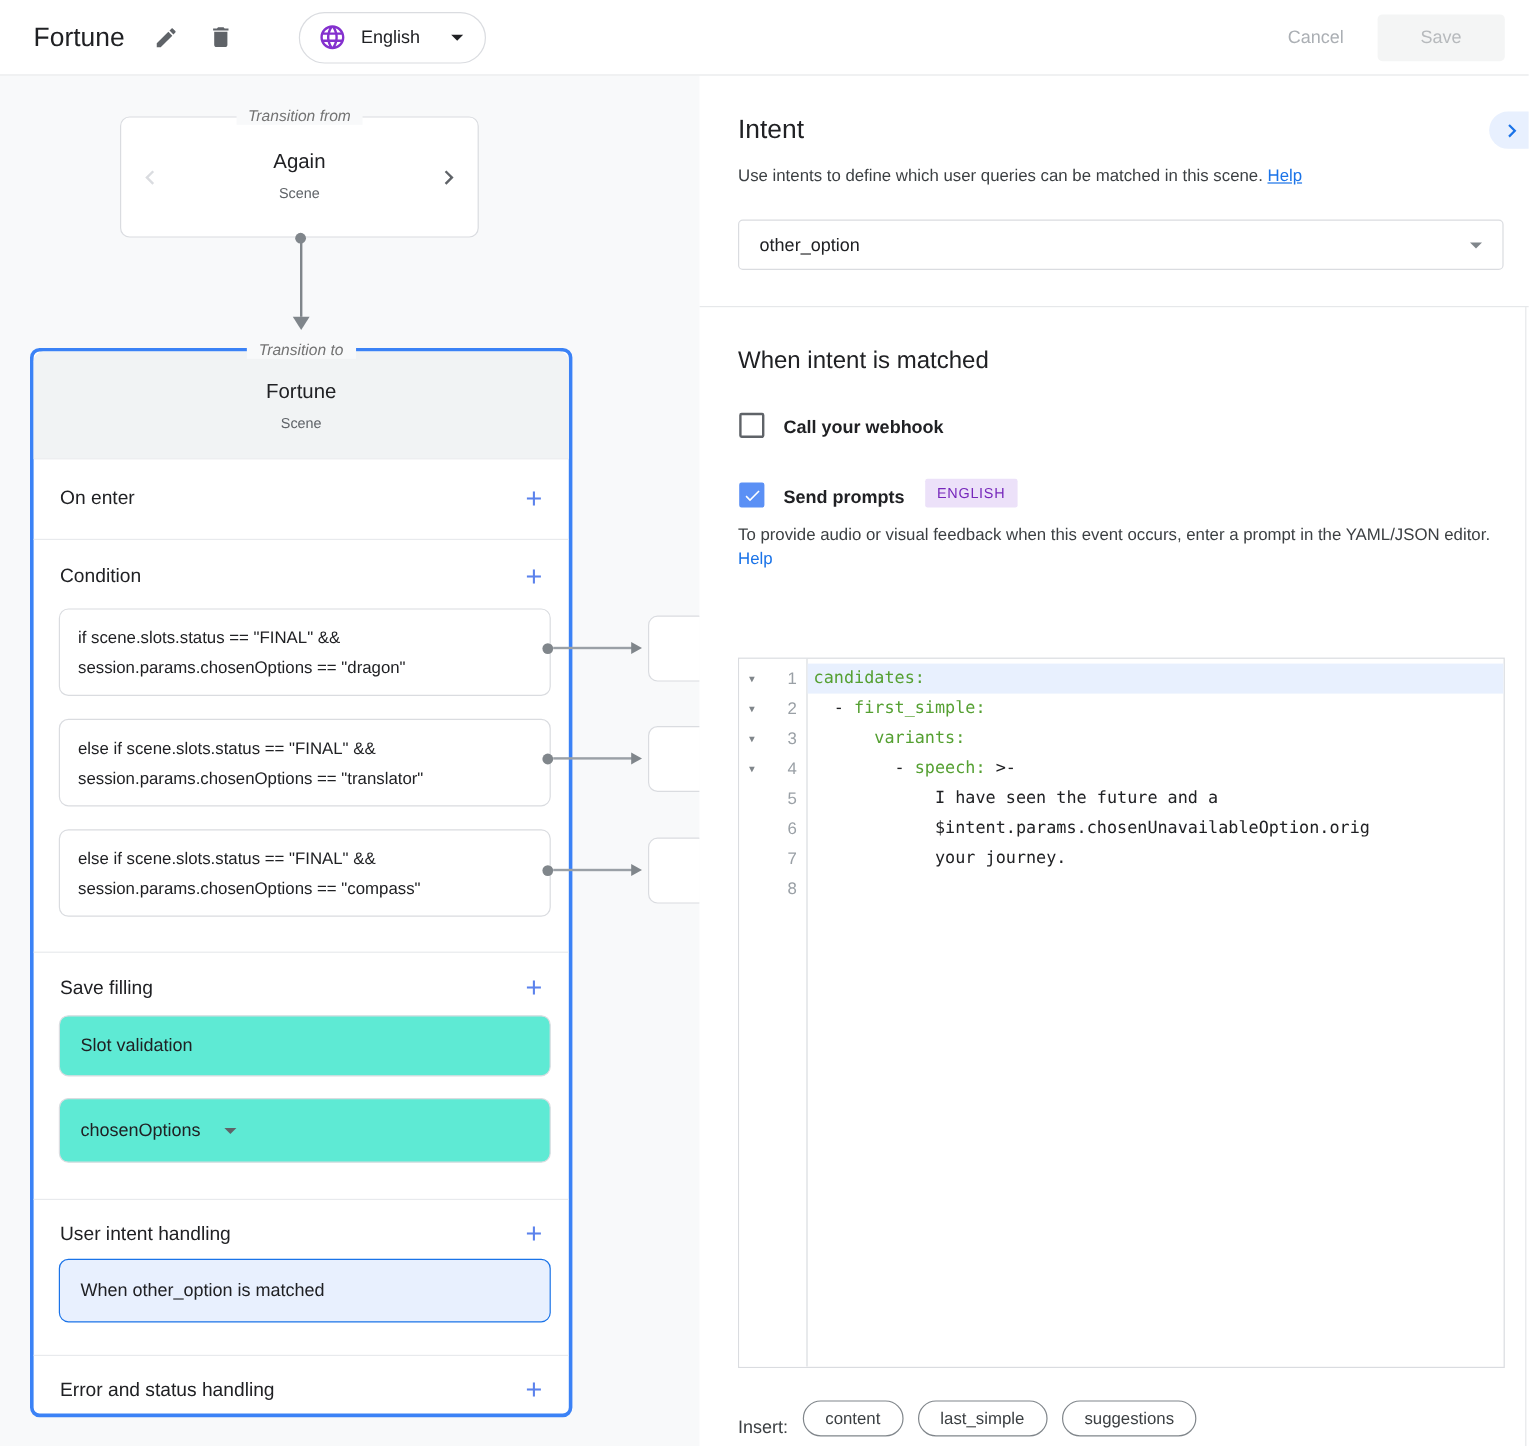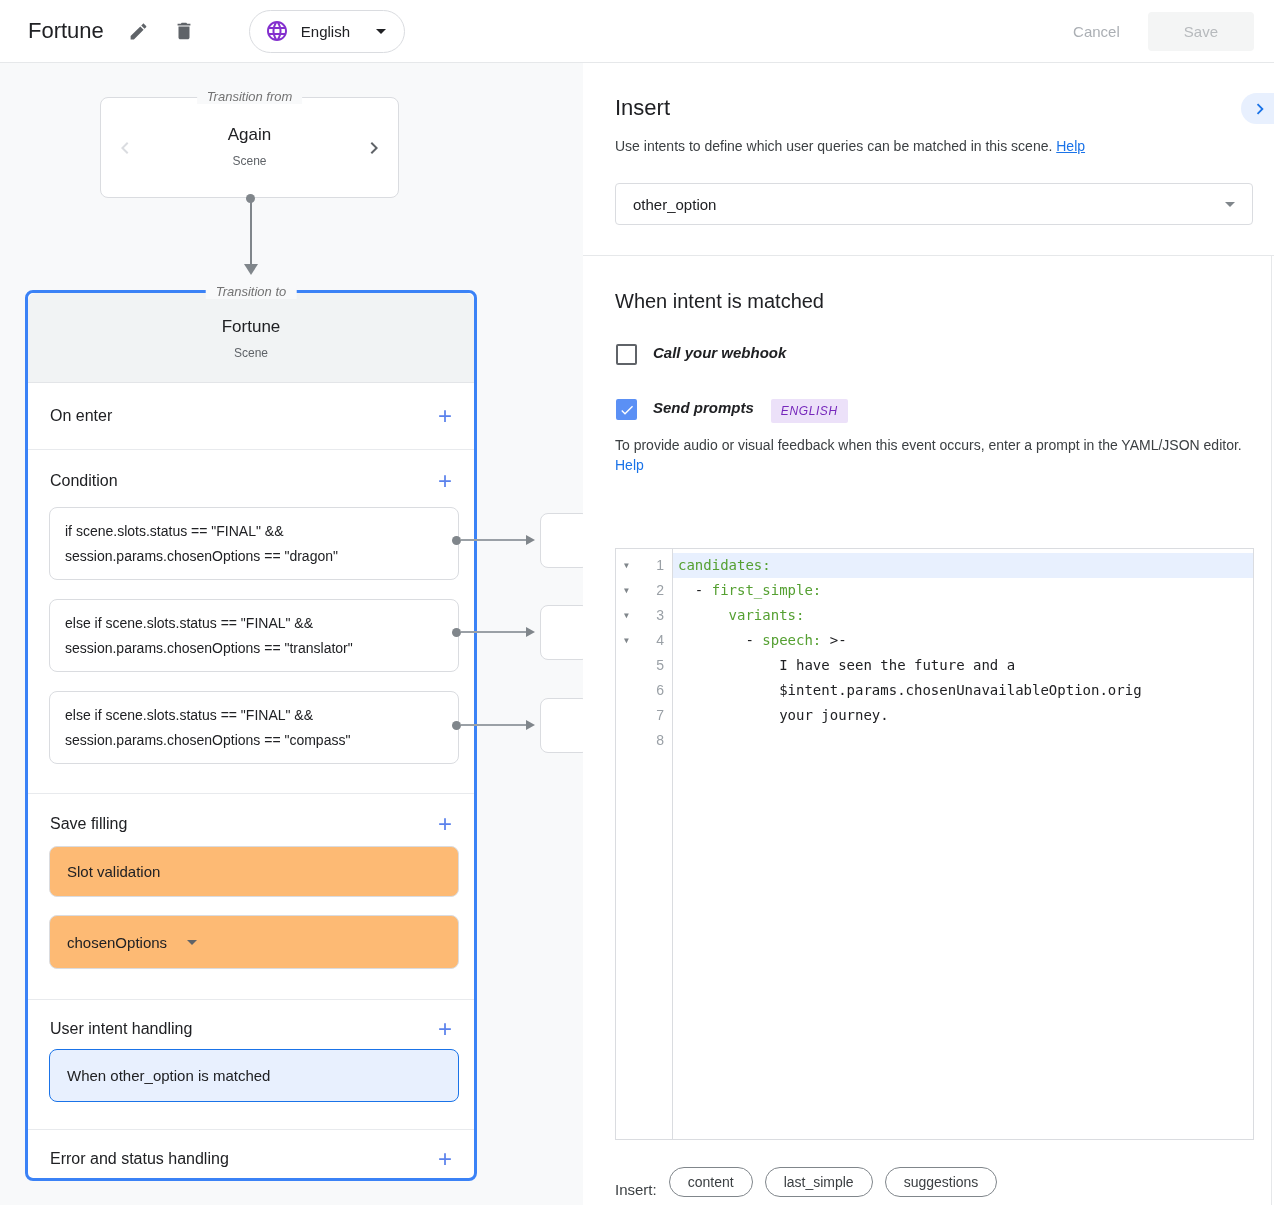--- a/index.html
+++ b/index.html
@@ -46,21 +46,21 @@
   .sec-label { font-size:16px; }
   .plus-btn { margin-left:auto; color:#5b82ec; font-size:24px; font-weight:300; line-height:20px; }
   .row-onenter { top:90px; height:67px; border-bottom:1px solid #e8eaed; }
   .row-cond-head { top:160px; }
   .h-div { position:absolute; left:0; width:100%; border-top:1px solid #e8eaed; }
   .div-1 { top:500px; } .div-2 { top:706px; } .div-3 { top:836px; }
   .row-slot-head { top:503px; } .row-ui-head { top:708px; } .row-err-head { top:838px; }
   .cond-cards { position:absolute; left:21px; top:214px; width:410px; }
   .cond-card { height:73px; background:#fff; border:1px solid #dadce0; border-radius:8px;
                margin-bottom:19px; padding:11px 15px; font-size:14px; line-height:25px; }
-  .slot-card { position:absolute; left:21px; width:410px; background:#fdba74; border:1px solid #dadce0;
+  .slot-card { position:absolute; left:21px; width:410px; background:#5eead4; border:1px solid #dadce0;
                border-radius:8px; display:flex; align-items:center; padding:0 17px; font-size:15px; }
   .slot-validation { top:553px; height:51px; }
   .slot-param { top:622px; height:54px; }
   .caret-sm { width:0; height:0; border-left:5px solid transparent; border-right:5px solid transparent;
               border-top:5px solid #5f6368; margin-left:20px; }
   .ui-card { position:absolute; left:21px; top:756px; width:410px; height:53px; background:#e8f0fe;
              border:1px solid #1a73e8; border-radius:8px; display:flex; align-items:center;
              padding:0 17px; font-size:15px; }
 
   .connector { position:absolute; left:452px; width:140px; height:56px; }
@@ -80,21 +80,21 @@
   .panel-chevron { position:absolute; right:0; top:30px; width:33px; height:31px; background:#e8f0fe;
                    border-radius:16px 0 0 16px; display:flex; align-items:center; justify-content:center; padding-left:4px; }
   .intent-desc { position:absolute; left:32px; top:75px; font-size:14px; color:#3c4043; }
   .help-link { color:#1a73e8; text-decoration:underline; cursor:pointer; }
   .help-plain { color:#1a73e8; text-decoration:none; cursor:pointer; }
   .intent-select { position:absolute; left:32px; top:120px; width:638px; height:42px; border:1px solid #dadce0;
                    border-radius:4px; display:flex; align-items:center; padding:0 17px; font-size:15px;
                    background:#fff; cursor:pointer; }
   .intent-select .caret-sm { margin-left:auto; border-top-color:#80868b; }
   .wim-title { position:absolute; left:32px; top:227px; font-size:20px; }
-  .cb-row { position:absolute; left:33px; display:flex; align-items:flex-start;font-style:italic; }
+  .cb-row { position:absolute; left:33px; display:flex; align-items:flex-end; }
   .cb-webhook { top:281px; } .cb-prompts { top:336px; }
   .checkbox { width:21px; height:21px; border:2px solid #5f6368; border-radius:2px; background:#fff;
               flex:none; display:flex; align-items:center; justify-content:center; }
   .checkbox.checked { background:#5b90f5; border-color:#5b90f5; }
   .cb-label { font-size:15px; font-weight:700; margin-left:16px; }
   .badge { margin-left:17px; background:#ece1f9; color:#7627bb; font-size:12px; font-weight:500;
            letter-spacing:.6px; padding:5px 10px; border-radius:2px; }
   .prompts-desc { position:absolute; left:32px; top:372px; width:650px; font-size:14px;
                   color:#3c4043; line-height:20px; }
   .tabs { position:absolute; left:32px; top:431px; display:flex; }
@@ -256,21 +256,21 @@
     <div class="connector conn-3">
       <div class="c-dot"></div>
       <div class="c-line"></div>
       <div class="c-head"></div>
       <div class="c-target"></div>
     </div>
   </div>
 
   <div class="right-panel">
 
-    <div class="intent-title">Insert</div>
+    <div class="intent-title">Intent</div>
     <button class="panel-chevron">
       <span>
         <svg width="22" height="22" viewBox="0 0 24 24" fill="#1a73e8">
             <path d="M10 6L8.59 7.41 13.17 12l-4.58 4.59L10 18l6-6z"></path>
           </svg>
       </span>
     </button>
     <div class="intent-desc">
       <span>Use intents to define which user queries can be matched in this scene.</span>
       <a class="help-link">Help</a>

